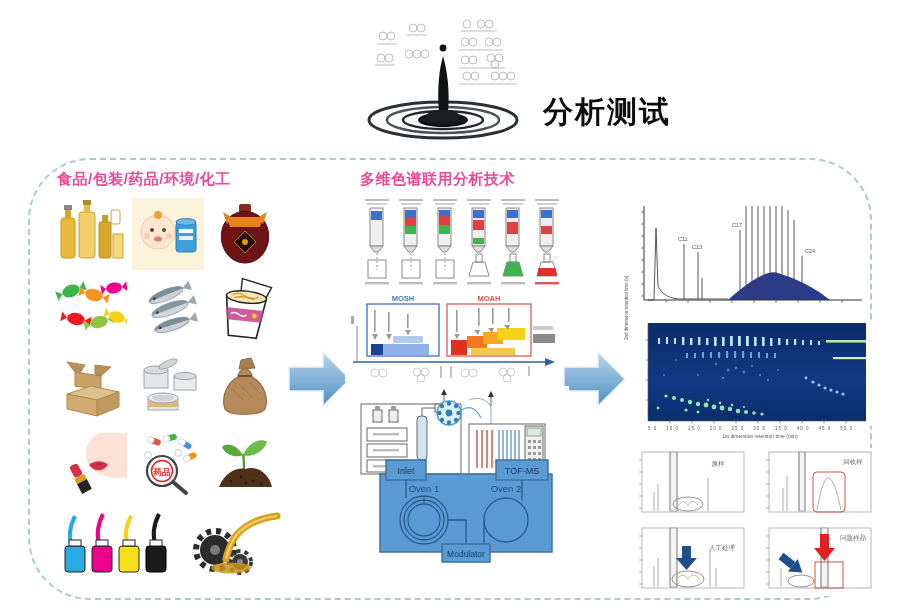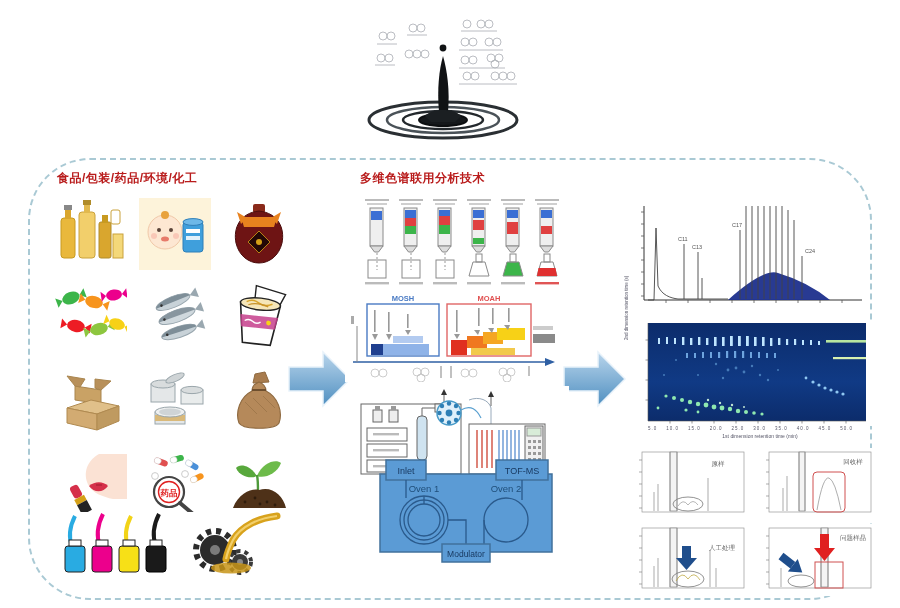--- a/index.html
+++ b/index.html
@@ -1,35 +1,36 @@
 <!DOCTYPE html>
 <html><head>
 <meta charset="utf-8">
 <style>
   html,body{margin:0;padding:0;background:#fff;font-family:"Liberation Sans",sans-serif;}
   #stage{position:relative;width:900px;height:608px;background:#fff;overflow:hidden;}
   .title{position:absolute;font-weight:bold;font-size:30px;color:#0d0d0d;letter-spacing:2px;}
-  .hdr{position:absolute;font-weight:bold;font-size:12px;color:#b91c1c;letter-spacing:.5px;white-space:nowrap;}
+  .hdr{position:absolute;font-weight:bold;font-size:15px;color:#ec4899;letter-spacing:.5px;white-space:nowrap;}
   .frame{position:absolute;left:28px;top:158px;width:840px;height:438px;border:2px dashed #a9c9d4;border-radius:62px;}
   .figure{position:absolute;background:#fff;}
-  .lgrid{position:absolute;left:55px;top:198px;width:226px;display:grid;grid-template-columns:72px 72px 72px;grid-auto-rows:72px;gap:12px;}
+  .lgrid{position:absolute;left:55px;top:198px;width:226px;display:grid;grid-template-columns:72px 72px 72px;grid-auto-rows:72px;gap:5px;}
   .lrow5{position:absolute;left:55px;top:512px;width:226px;display:flex;gap:6px;}
   .cell{background:#fff;display:flex;align-items:center;justify-content:center;overflow:hidden;}
   .xticks{position:absolute;left:648px;top:426px;width:212px;font-size:4.5px;color:#556;white-space:pre;letter-spacing:1px;}
   .xlab{position:absolute;left:660px;top:433px;width:200px;font-size:5px;color:#556;text-align:center;}
   .ylab{position:absolute;left:624px;top:340px;width:90px;font-size:4.5px;color:#556;transform:rotate(-90deg);transform-origin:0 0;}
   .tgrid{position:absolute;left:630px;top:448px;width:246px;display:grid;grid-template-columns:119px 119px;grid-auto-rows:72px;gap:4px 8px;}
   svg{display:block;}
   svg text{font-family:"Liberation Sans",sans-serif;}
 </style>
 </head>
 <body>
 
 <div id="stage">
 
+  <div class="title" style="left:543px;top:92px;">分析测试</div>
 
   <div class="figure" style="left:355px;top:14px;width:176px;height:132px;">
     <svg width="176" height="132" viewBox="0 0 176 132">
 
       <g stroke="#9aa0a6" stroke-width="0.8" fill="none" opacity="0.85">
         <circle cx="28" cy="22" r="4"></circle>
           <circle cx="36" cy="22" r="4"></circle>
           <line x1="22" y1="30" x2="42" y2="30"></line>
         <circle cx="58" cy="14" r="4"></circle>
           <circle cx="66" cy="14" r="4"></circle>

